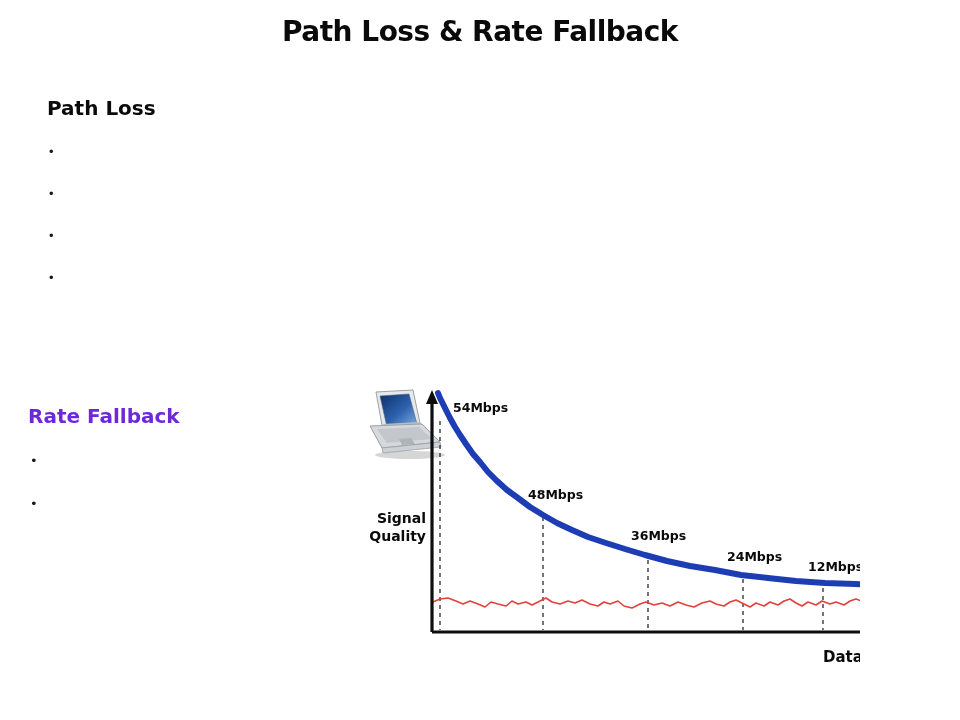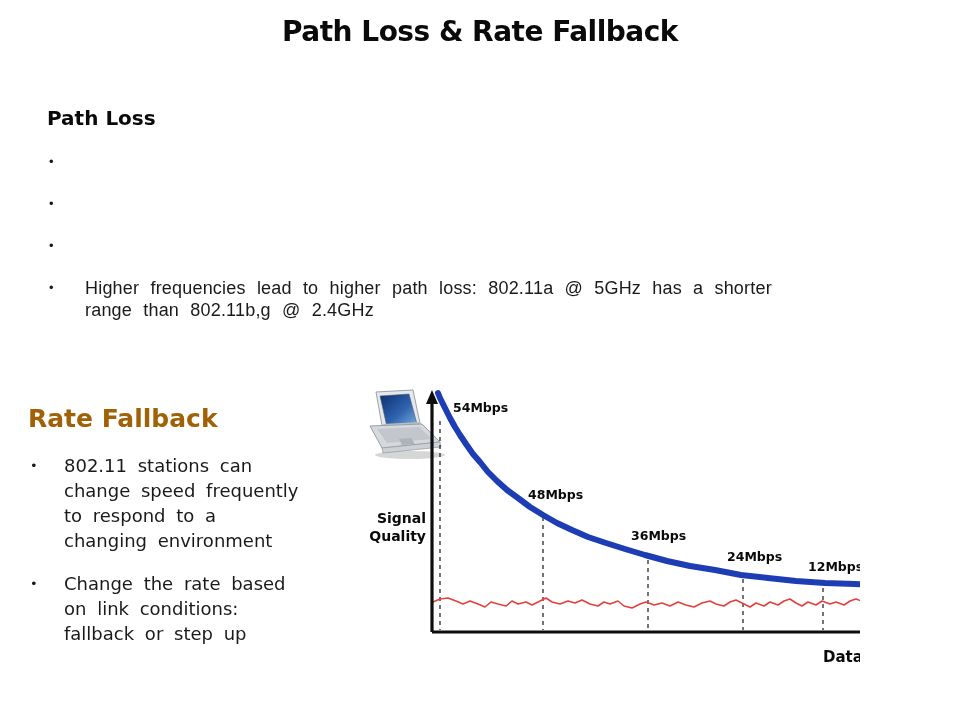--- a/index.html
+++ b/index.html
@@ -1,30 +1,30 @@
 <!DOCTYPE html>
 <html><head>
 <meta charset="utf-8">
 <style>
   html,body{margin:0;padding:0;background:#fff;}
   .slide{position:relative;width:860px;height:720px;background:#ffffff;overflow:hidden;
          font-family:"DejaVu Sans",sans-serif;color:#111;}
   .title{position:absolute;top:15px;left:0;width:960px;text-align:center;
          font-size:28px;font-weight:bold;letter-spacing:-0.5px;color:#0a0a0a;}
   
-  .section-pathloss{position:absolute;left:47px;top:106px;width:860px;}
+  .section-pathloss{position:absolute;left:47px;top:96px;width:860px;}
   .section-pathloss h2{margin:0 0 21px 0;font-size:20px;font-weight:bold;color:#0a0a0a;}
   .section-pathloss ul{list-style:none;margin:0;padding:0;
          font-family:"Liberation Sans",sans-serif;font-size:18px;line-height:22px;
          word-spacing:6px;letter-spacing:0.2px;color:#1a1a1a;}
   .section-pathloss li{display:flex;margin:0 0 20px 0;}
   .section-pathloss .dot{width:36px;flex:0 0 36px;font-size:13px;line-height:22px;padding-left:2px;}
   
   .section-ratefallback{position:absolute;left:28px;top:404px;width:330px;}
-  .section-ratefallback h2{margin:0 0 20px 0;font-size:25px;font-weight:bold;color:#a16207;}
+  .section-ratefallback h2{margin:0 0 20px 0;font-size:20px;font-weight:bold;color:#6d28d9;}
   .section-ratefallback ul{list-style:none;margin:0;padding:0;
          font-size:18px;line-height:25px;word-spacing:5px;color:#1a1a1a;}
   .section-ratefallback li{display:flex;margin:0 0 18px 0;}
   .section-ratefallback .dot{width:34px;flex:0 0 34px;font-size:13px;line-height:25px;padding-left:2px;}
   
   .chart-wrap{position:absolute;left:360px;top:380px;width:600px;height:300px;}
   svg text{user-select:none;}
   .dash{stroke:#2a2a2a;stroke-width:1.3;stroke-dasharray:4 4;fill:none;}
   .axis{stroke:#0d0d0d;stroke-width:3.2;}
   .rate-label{font-family:"DejaVu Sans",sans-serif;font-size:12.5px;font-weight:bold;fill:#0a0a0a;}
@@ -50,37 +50,34 @@
         <li>
           <span class="dot">•</span>
         </li>
 
         <li>
           <span class="dot">•</span>
         </li>
 
         <li>
           <span class="dot">•</span>
-          <span class="txt">Higher frequencies lead to higher path loss: 802.11a @ 5GHz has a shorter<br>range than 802.11b,g @ 2.4GHz</span>
         </li>
       </ul>
   </div>
 
   <div class="section-ratefallback">
     <h2>Rate Fallback</h2>
     <ul>
 
         <li>
           <span class="dot">•</span>
-          <span class="txt">802.11 stations can<br>change speed frequently<br>to respond to a<br>changing environment</span>
         </li>
 
         <li>
           <span class="dot">•</span>
-          <span class="txt">Change the rate based<br>on link conditions:<br>fallback or step up</span>
         </li>
       </ul>
   </div>
 
   <div class="chart-wrap">
     <svg id="chart" width="600" height="300" viewBox="0 0 600 300">
       <defs>
         <linearGradient id="lcdGrad" x1="0" y1="0" x2="1" y2="1">
           <stop offset="0" stop-color="#0c2f6e"></stop>
           <stop offset="0.55" stop-color="#2e62ae"></stop>

